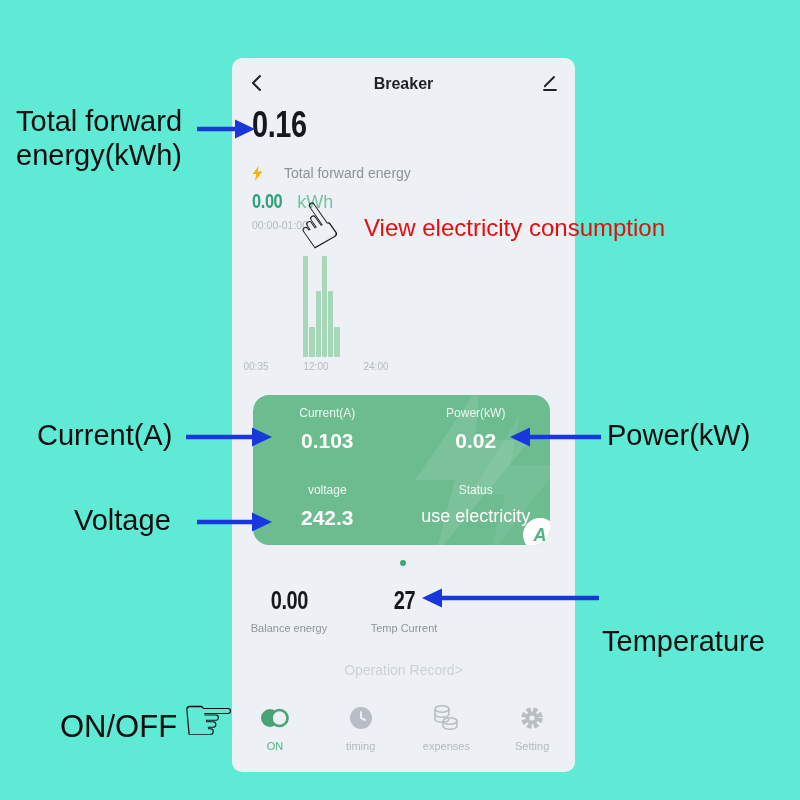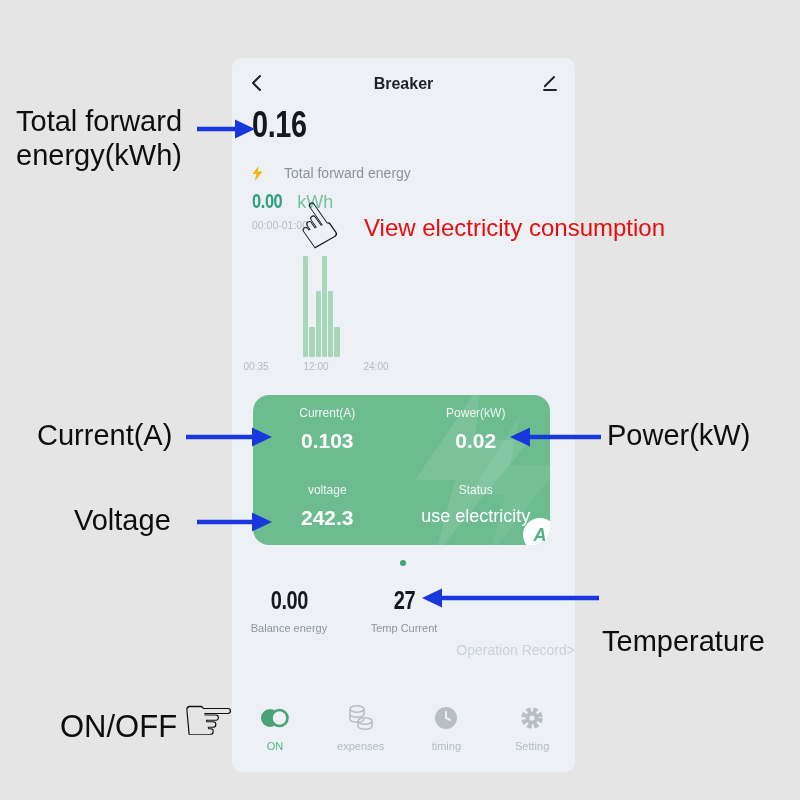--- a/index.html
+++ b/index.html
@@ -1,18 +1,18 @@
 <!DOCTYPE html>
 <html><head>
 <meta charset="utf-8">
 <style>
   * { margin:0; padding:0; box-sizing:border-box; }
   html,body { width:800px; height:800px; }
   body { font-family:"Liberation Sans", sans-serif; }
-  .stage { position:relative; width:800px; height:800px; background:#e5e5e5; overflow:hidden; }
+  .stage { position:relative; width:800px; height:800px; background:#5eead4; overflow:hidden; }
 
   
   .phone { position:absolute; left:232px; top:58px; width:343px; height:714px;
            background:#edf1f6; border-radius:10px; z-index:1; }
 
   .hdr-back { position:absolute; left:16px; top:16px; width:18px; height:18px; cursor:pointer; }
   .hdr-title { position:absolute; left:0; right:0; top:17px; text-align:center;
                font-size:16px; font-weight:bold; color:#1e2226; }
   .hdr-edit { position:absolute; right:16px; top:16px; width:18px; height:18px; cursor:pointer; }
 
@@ -49,21 +49,21 @@
            font-style:italic; font-weight:bold; font-size:18px; color:#53b183; }
 
   .page-dot { position:absolute; left:168px; top:502px; width:6px; height:6px;
               border-radius:50%; background:#3ba776; }
 
   .stat { position:absolute; width:110px; text-align:center; top:528px; }
   .stat-balance { left:2px; } .stat-temp { left:117px; }
   .stat .sval { font-size:25px; font-weight:bold; color:#15181c; }
   .stat .slbl { font-size:11px; color:#8f959b; margin-top:7px; }
 
-  .op-record { position:absolute; left:0; right:0; top:584px; text-align:right;
+  .op-record { position:absolute; left:0; right:0; top:604px; text-align:center;
                font-size:14px; color:#ccd1d7; cursor:pointer; }
 
   .nav { position:absolute; left:0; right:0; top:644px; display:flex; justify-content:space-around; }
   .nav-item { width:80px; display:flex; flex-direction:column; align-items:center; gap:6px; cursor:pointer; }
   .nav-item .ic { height:32px; display:flex; align-items:center; justify-content:center; }
   .nav-item .nlbl { font-size:11px; color:#b3bac1; }
   .nav-item.active .nlbl { color:#4db583; }
 
   
   .ann { position:absolute; z-index:2; color:#0e0e0e; font-size:29px; line-height:34px; }
@@ -176,40 +176,40 @@
         <span class="ic">
           <svg width="30" height="20" viewBox="0 0 30 20">
             <circle cx="10" cy="10" r="9" fill="#49a377"></circle>
             <circle cx="19.5" cy="10" r="8" fill="#edf1f6" stroke="#49a377" stroke-width="2.6"></circle>
           </svg>
         </span>
         <span class="nlbl">ON</span>
       </div>
       <div class="nav-item">
         <span class="ic">
+          <svg width="24" height="24" viewBox="0 0 24 24">
+            <circle cx="12" cy="12" r="11" fill="#b9bec4"></circle>
+            <polyline points="12,6 12,12 16,14" fill="none" stroke="#edf1f6" stroke-width="2" stroke-linecap="round"></polyline>
+          </svg>
+        </span>
+        <span class="nlbl">timing</span>
+      </div>
+      <div class="nav-item">
+        <span class="ic">
           <svg width="30" height="28" viewBox="0 0 30 28">
             <g fill="none" stroke="#b9bec4" stroke-width="1.6">
               <ellipse cx="11" cy="5" rx="7" ry="3.2"></ellipse>
               <path d="M4 5 v5 c0 1.8 3.1 3.2 7 3.2 s7 -1.4 7 -3.2 v-5"></path>
               <path d="M4 10 v5 c0 1.8 3.1 3.2 7 3.2 s7 -1.4 7 -3.2"></path>
               <ellipse cx="19" cy="17" rx="7" ry="3.2"></ellipse>
               <path d="M12 17 v5 c0 1.8 3.1 3.2 7 3.2 s7 -1.4 7 -3.2 v-5"></path>
             </g>
           </svg>
         </span>
         <span class="nlbl">expenses</span>
-      </div>
-      <div class="nav-item">
-        <span class="ic">
-          <svg width="24" height="24" viewBox="0 0 24 24">
-            <circle cx="12" cy="12" r="11" fill="#b9bec4"></circle>
-            <polyline points="12,6 12,12 16,14" fill="none" stroke="#edf1f6" stroke-width="2" stroke-linecap="round"></polyline>
-          </svg>
-        </span>
-        <span class="nlbl">timing</span>
       </div>
       <div class="nav-item">
         <span class="ic">
           <svg width="24" height="24" viewBox="0 0 24 24">
             <circle cx="12" cy="12" r="8.2" fill="none" stroke="#b9bec4" stroke-width="5" stroke-dasharray="4.2,2.4"></circle>
             <circle cx="12" cy="12" r="6.4" fill="#b9bec4"></circle>
             <circle cx="12" cy="12" r="2.6" fill="#edf1f6"></circle>
           </svg>
         </span>
         <span class="nlbl">Setting</span>

